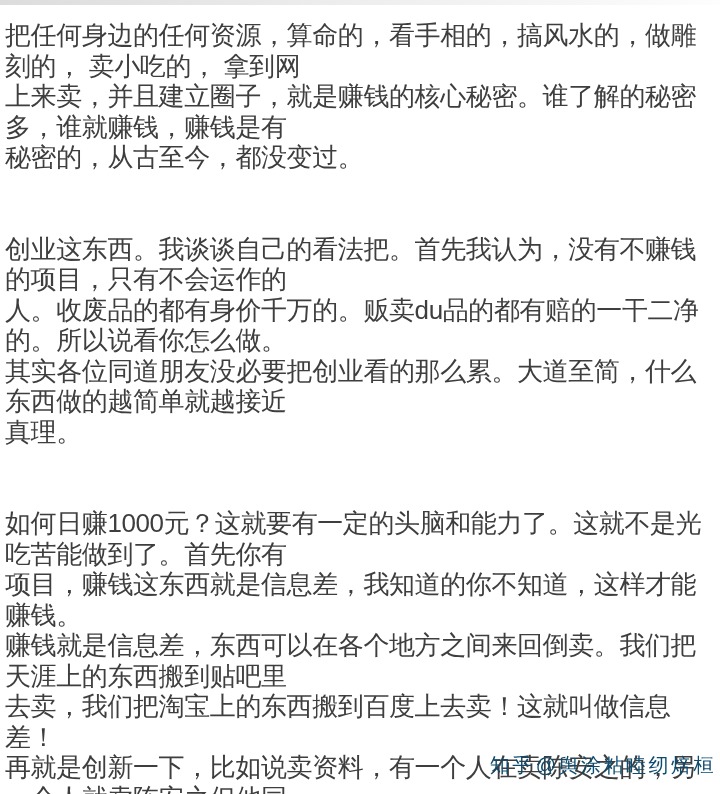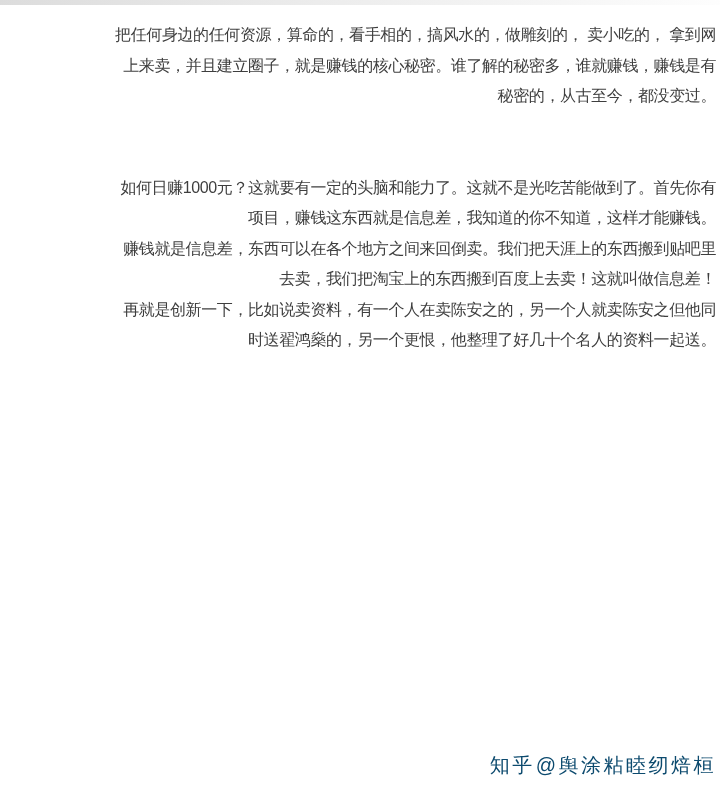--- a/index.html
+++ b/index.html
@@ -20,26 +20,26 @@
     width: 100%;
     height: 5px;
     background: linear-gradient(to right, #d6d6d6, #e9e9e9 45%, #f5f5f5 80%, #fdfdfd);
     opacity: 0.85;
   }
   .article-body {
     padding: 20px 4px 0 5px;
   }
   .para {
     margin: 0 0 61px 0;
-    font-size: 16px;
+    font-size: 26px;
     line-height: 30.5px;
     letter-spacing: -0.4px;
     color: inherit;
     white-space: pre-line;
-    text-align: right;
+    text-align: left;
   }
   .para:last-of-type {
     margin-bottom: 0;
   }
   .watermark {
     position: absolute;
     right: 4px;
     bottom: 15px;
     font-size: 20px;
     letter-spacing: 2.5px;
@@ -53,20 +53,24 @@
 </style>
 </head>
 <body style="background: rgb(255, 255, 255); color: rgb(62, 62, 62);">
 
 <div class="top-edge"></div>
 
 <main class="article-body">
   <p class="para">把任何身边的任何资源，算命的，看手相的，搞风水的，做雕刻的， 卖小吃的， 拿到网
 上来卖，并且建立圈子，就是赚钱的核心秘密。谁了解的秘密多，谁就赚钱，赚钱是有
 秘密的，从古至今，都没变过。</p>
+  <p class="para">创业这东西。我谈谈自己的看法把。首先我认为，没有不赚钱的项目，只有不会运作的
+人。收废品的都有身价千万的。贩卖du品的都有赔的一干二净的。所以说看你怎么做。
+其实各位同道朋友没必要把创业看的那么累。大道至简，什么东西做的越简单就越接近
+真理。</p>
   <p class="para">如何日赚1000元？这就要有一定的头脑和能力了。这就不是光吃苦能做到了。首先你有
 项目，赚钱这东西就是信息差，我知道的你不知道，这样才能赚钱。
 赚钱就是信息差，东西可以在各个地方之间来回倒卖。我们把天涯上的东西搬到贴吧里
 去卖，我们把淘宝上的东西搬到百度上去卖！这就叫做信息差！
 再就是创新一下，比如说卖资料，有一个人在卖陈安之的，另一个人就卖陈安之但他同
 时送翟鸿燊的，另一个更恨，他整理了好几十个名人的资料一起送。</p>
 </main>
 
 <div class="watermark" style="color: #0c4a6e;">
   <span class="brand">知乎</span><span>@舆涂粘睦纫焙桓</span>

